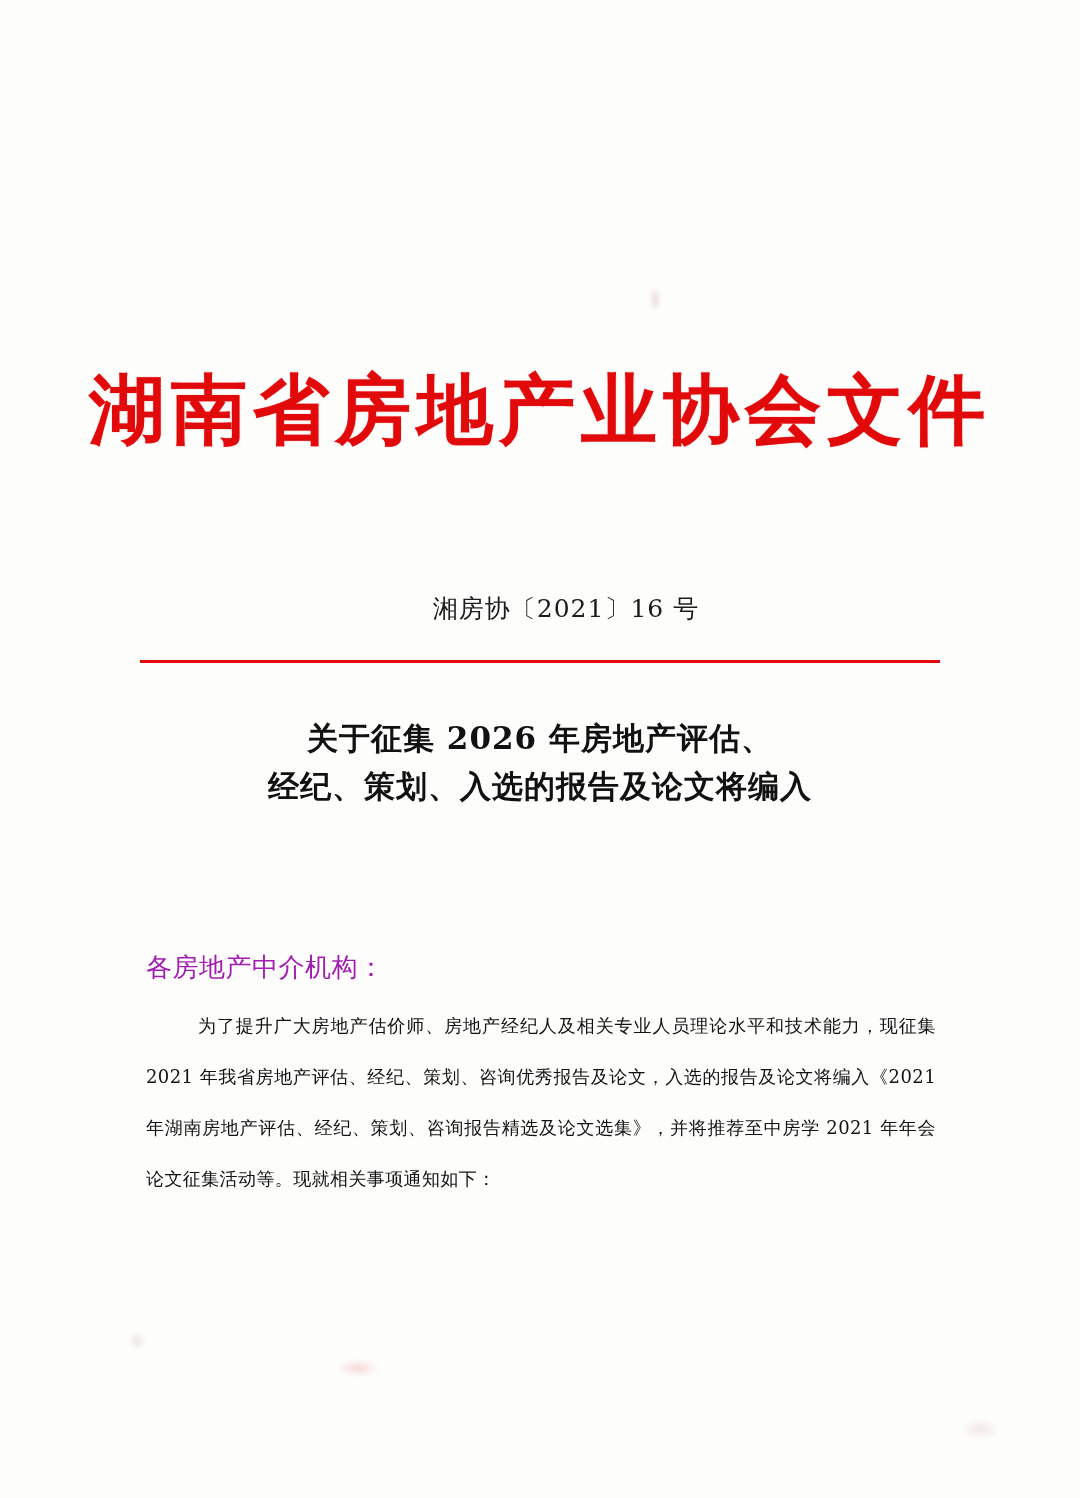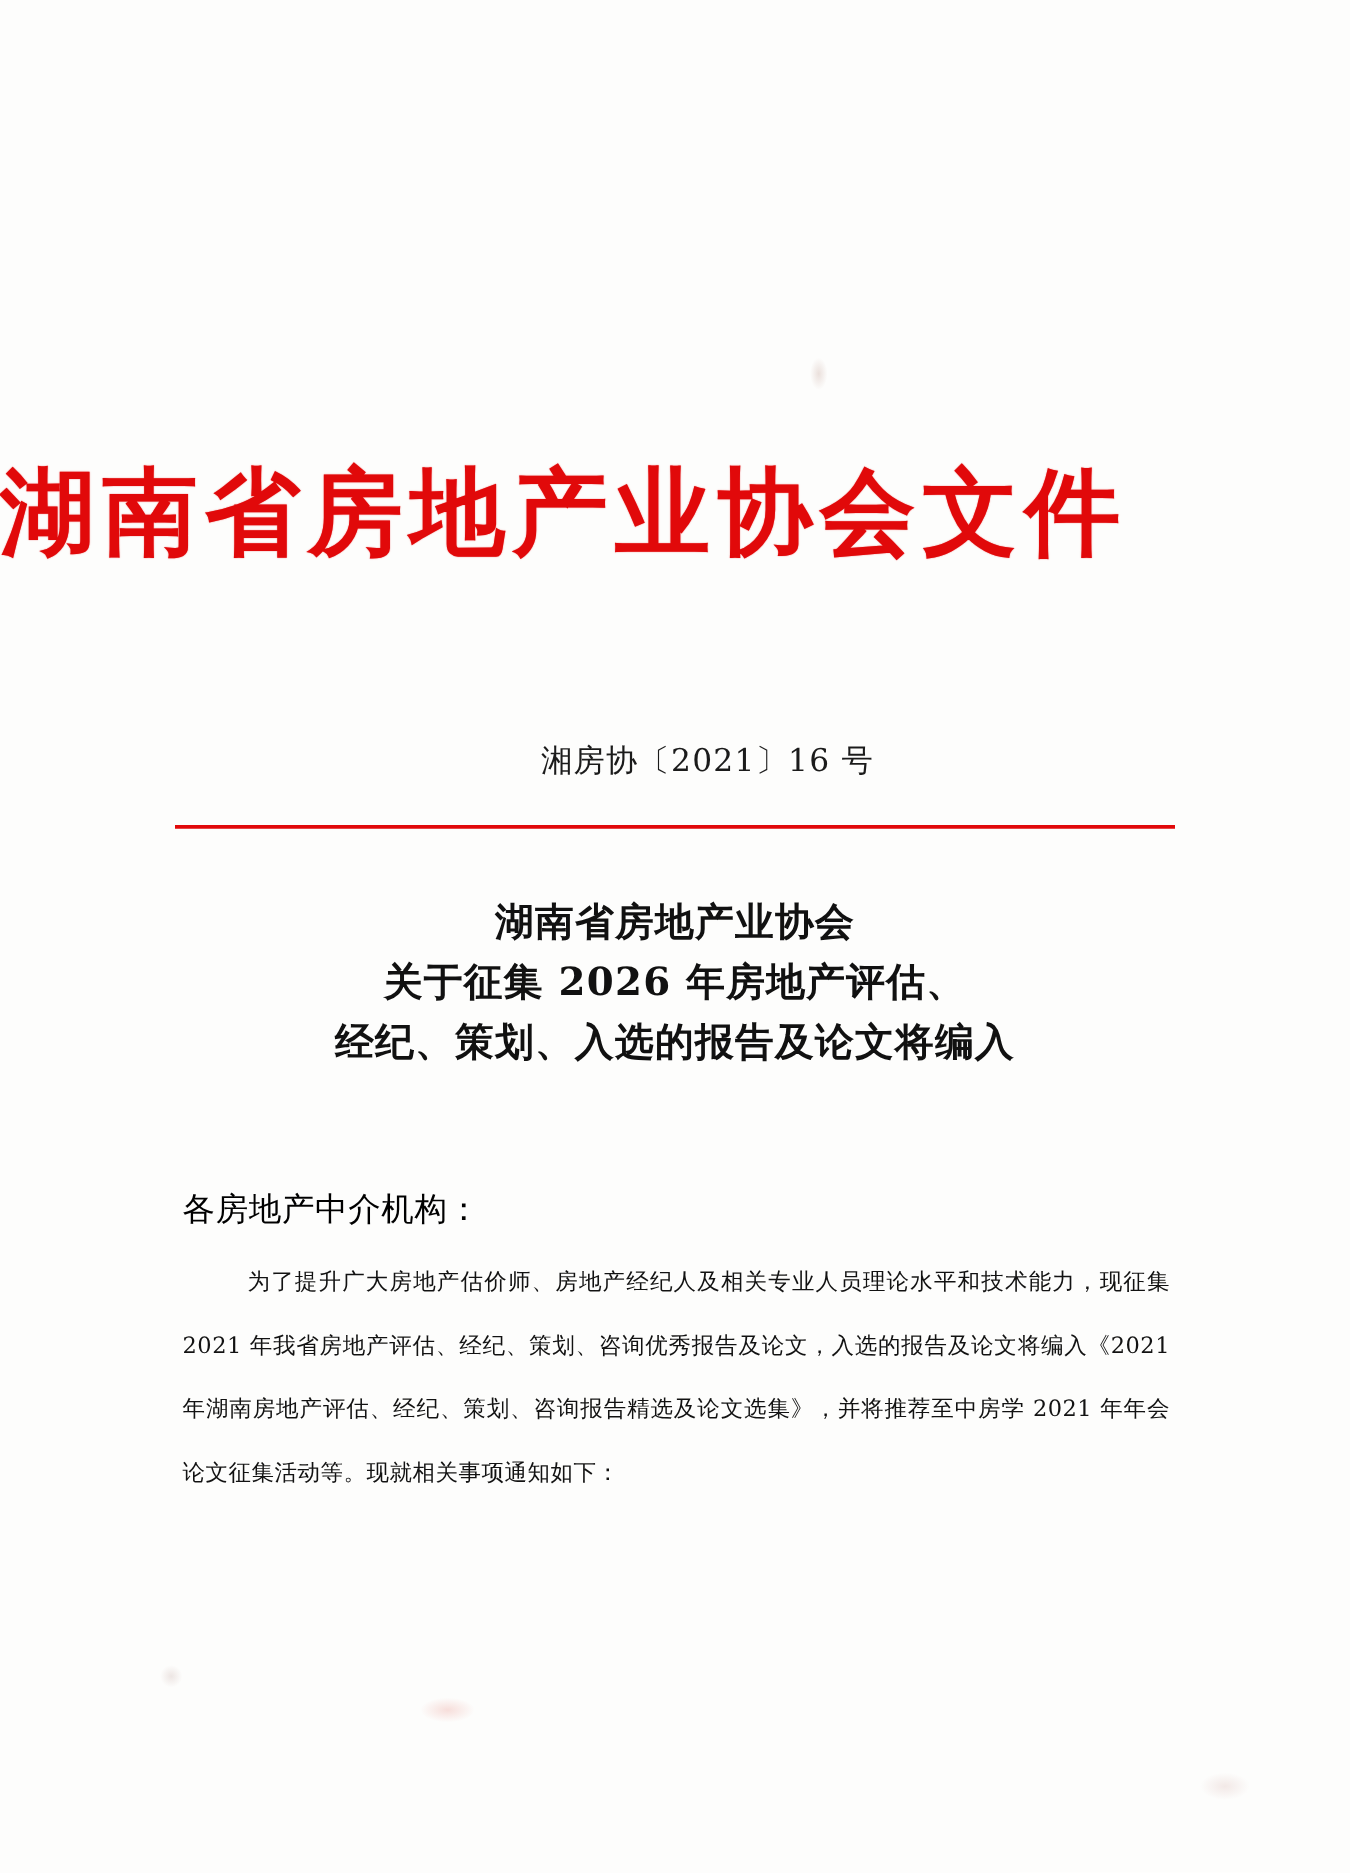--- a/index.html
+++ b/index.html
@@ -30,21 +30,21 @@
   .scan-mark.m1 { left: 648px; top: 286px; width: 14px; height: 26px; background: radial-gradient(ellipse at center, rgba(200,170,160,0.35), rgba(255,255,255,0) 70%); }
   .scan-mark.m2 { left: 128px; top: 1332px; width: 18px; height: 18px; background: radial-gradient(ellipse at center, rgba(200,175,170,0.30), rgba(255,255,255,0) 70%); }
   .scan-mark.m3 { left: 336px; top: 1358px; width: 44px; height: 20px; background: radial-gradient(ellipse at center, rgba(230,140,130,0.28), rgba(255,255,255,0) 70%); }
   .scan-mark.m4 { left: 960px; top: 1418px; width: 40px; height: 22px; background: radial-gradient(ellipse at center, rgba(210,170,165,0.25), rgba(255,255,255,0) 70%); }
 
   .masthead {
     position: absolute;
     top: 368px;
     left: 0;
     width: 100%;
-    text-align: left;
+    text-align: center;
     color: #e1090a;
     font-family: "DejaVu Serif", "Liberation Serif", serif;
     font-weight: bold;
     font-size: 76px;
     letter-spacing: 6px;
     line-height: 1.1;
     text-shadow: 0 0 1px rgba(225,9,10,0.7);
     white-space: nowrap;
   }
 
@@ -83,21 +83,21 @@
     letter-spacing: 1px;
     font-family: "DejaVu Serif", "Liberation Serif", serif;
   }
   .title-block .line { display: block; }
 
   .salutation {
     position: absolute;
     top: 950px;
     left: 146px;
     font-size: 26px;
-    color: #000000;
+    color: #a21caf;
     letter-spacing: 0.5px;
   }
 
   .body-text {
     position: absolute;
     top: 1000px;
     left: 146px;
     width: 790px;
     font-size: 18px;
     line-height: 51px;
@@ -117,21 +117,20 @@
   <div class="scan-mark m3"></div>
   <div class="scan-mark m4"></div>
 
   <div class="masthead">湖南省房地产业协会文件</div>
 
   <div class="doc-number">湘房协〔2021〕16 号</div>
 
   <div class="red-rule"></div>
 
   <div class="title-block">
-    <span class="line">湖南省房地产业协会</span>
     <span class="line">关于征集 2026 年房地产评估、</span>
     <span class="line">经纪、策划、入选的报告及论文将编入</span>
   </div>
 
   <div class="salutation">各房地产中介机构：</div>
 
   <div class="body-text">为了提升广大房地产估价师、房地产经纪人及相关专业人员理论水平和技术能力，现征集 2021 年我省房地产评估、经纪、策划、咨询优秀报告及论文，入选的报告及论文将编入《2021 年湖南房地产评估、经纪、策划、咨询报告精选及论文选集》，并将推荐至中房学 2021 年年会论文征集活动等。现就相关事项通知如下：</div>
 
 </div>
 

